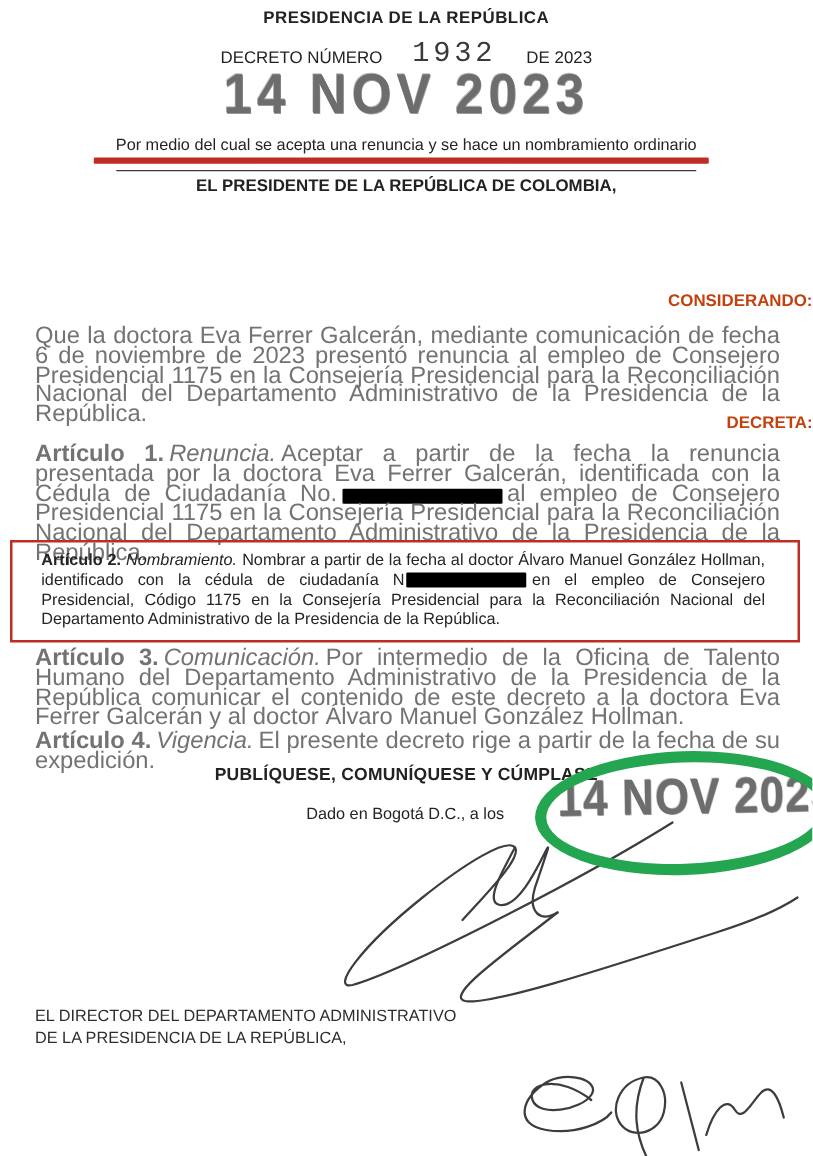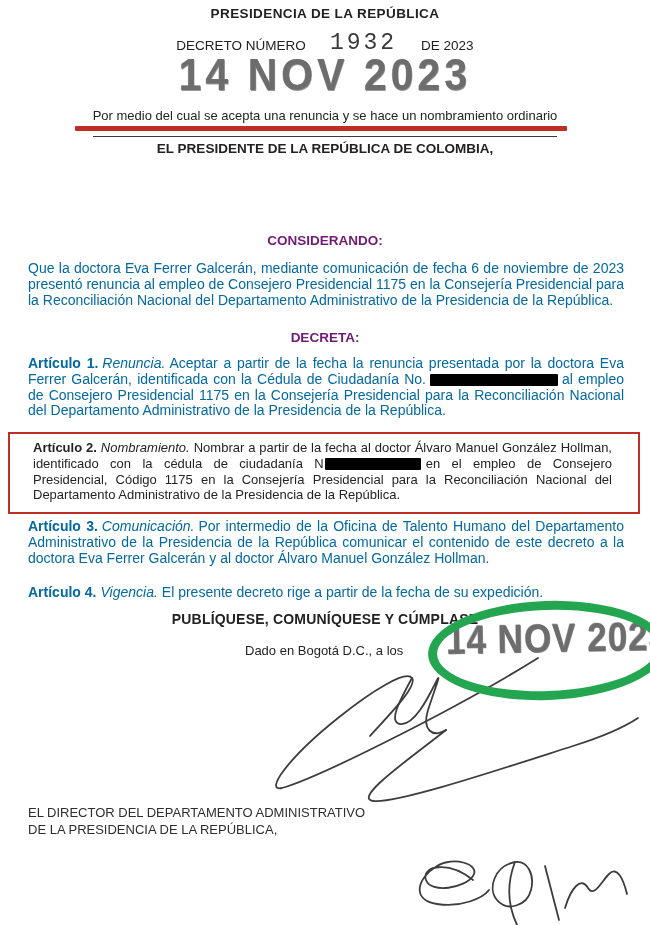--- a/index.html
+++ b/index.html
@@ -33,26 +33,26 @@
   .stamp-top { top: 52px; font-size: 41px; letter-spacing: 4px; transform: scaleY(1.1); }
 
   .subject { top: 108px; font-size: 13px; color: #242424; }
   .subject span { border-bottom: 1px solid #3a3a3a; padding-bottom: 13px; }
   .red-underline { top: 126px; left: 75px; width: 492px; height: 5px; background: #bf2e24; border-radius: 1px; }
 
   .issuer { top: 141px; font-size: 13.5px; font-weight: bold; color: #222; }
 
   .preamble { top: 171px; left: 38px; width: 574px; font-size: 13px; line-height: 16.5px; text-align: center; color: #242424; }
 
-  .h-center { font-size: 13.5px; font-weight: bold; color: #701a75; }
+  .h-center { font-size: 13.5px; font-weight: bold; color: #c2410c; text-align: right; }
   .considerando-h { top: 233px; }
   .considerando-p { top: 261px; }
   .decreta-h { top: 330px; }
 
-  .para { left: 28px; width: 596px; font-size: 14px; line-height: 15.8px; text-align: justify; color: #0369a1; }
+  .para { left: 28px; width: 596px; font-size: 19px; line-height: 15.8px; text-align: justify; color: #737373; }
   .art1 { top: 356px; }
   .art3 { top: 519px; }
   .art4 { top: 585px; }
 
   .art-label { font-weight: bold; margin-right: 4px; }
   .art-title { font-style: italic; margin-right: 4px; }
 
   .redaction { display: inline-block; background: #000; height: 12px; vertical-align: -2px; border-radius: 1px; }
   .redaction-1 { width: 128px; margin: 0 4px; }
   .redaction-2 { width: 96px; margin-left: 1px; margin-right: 5px; }

